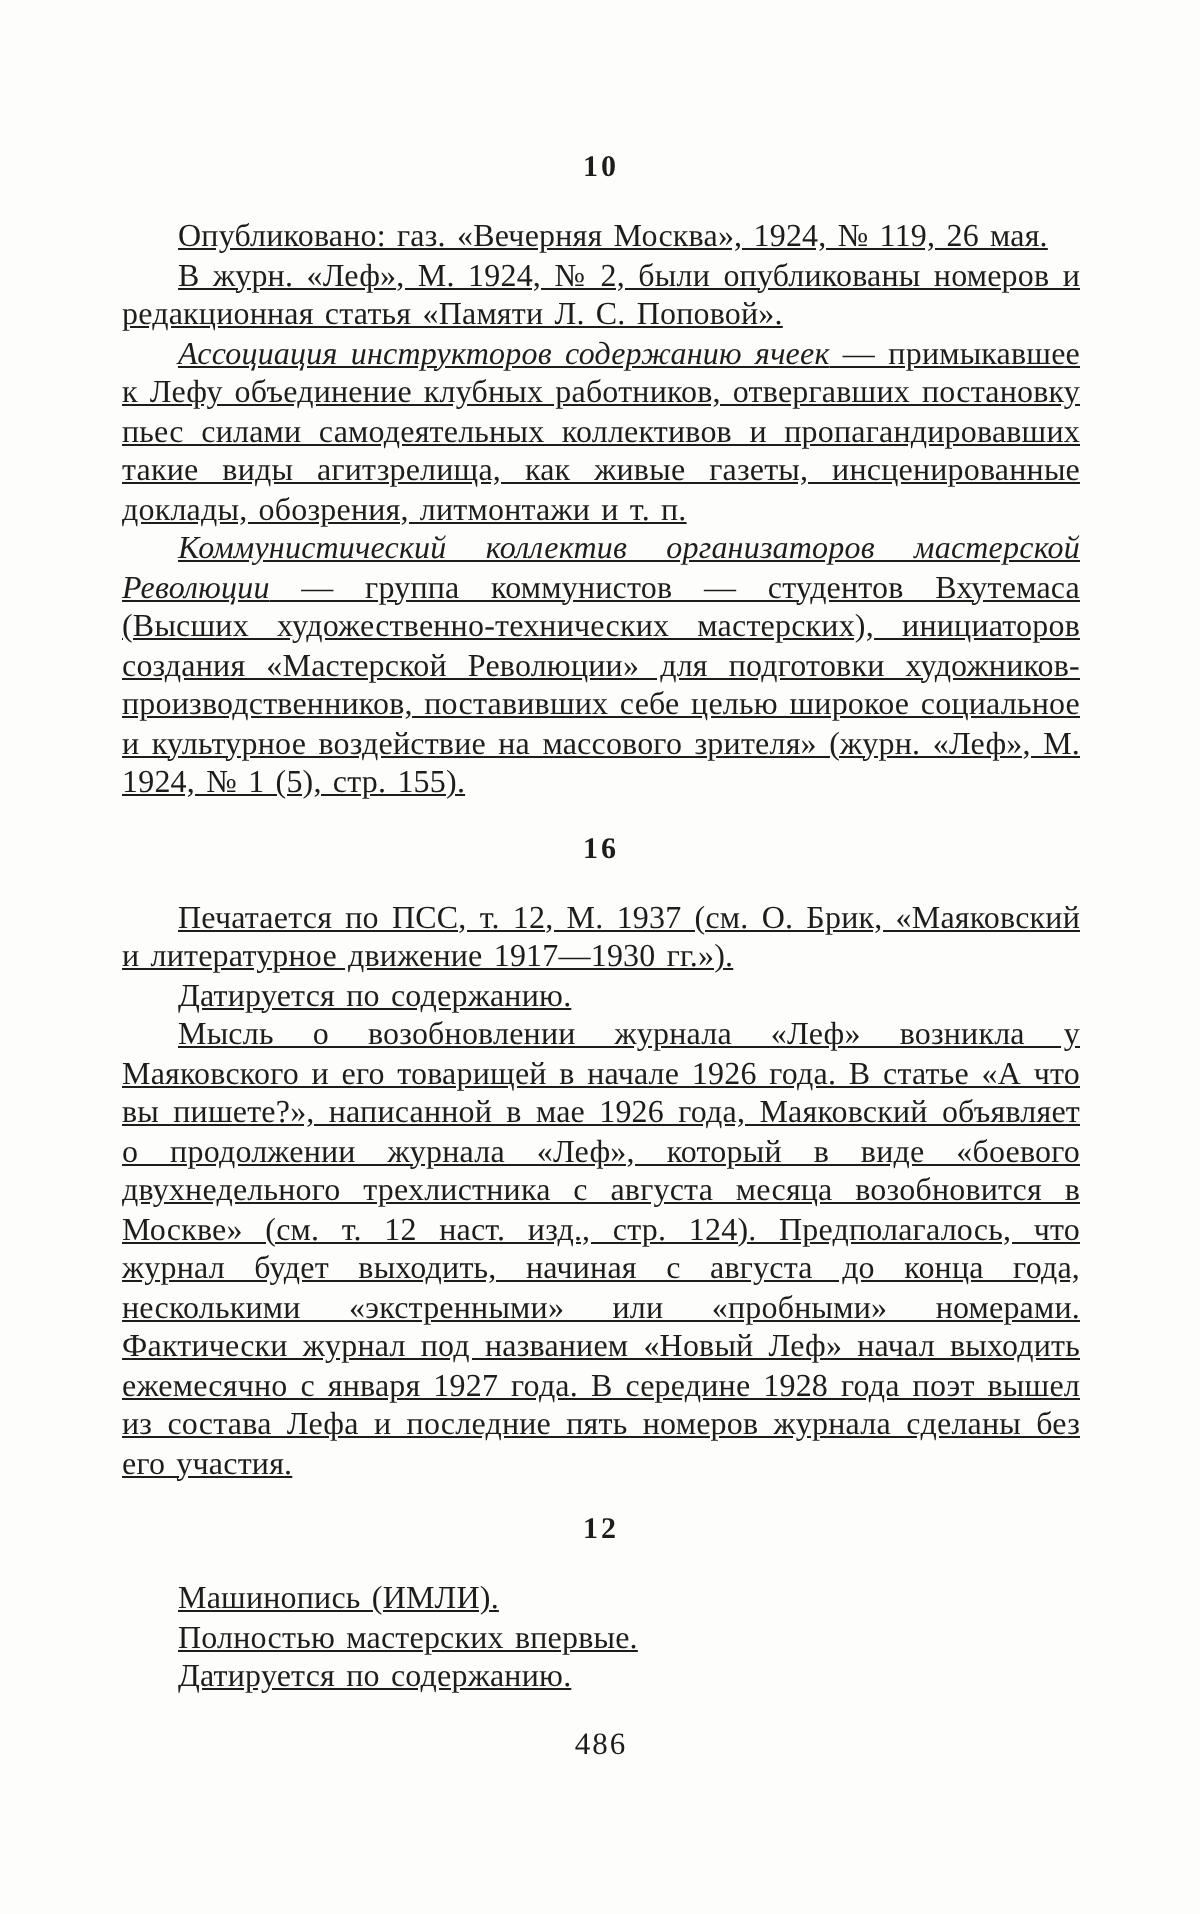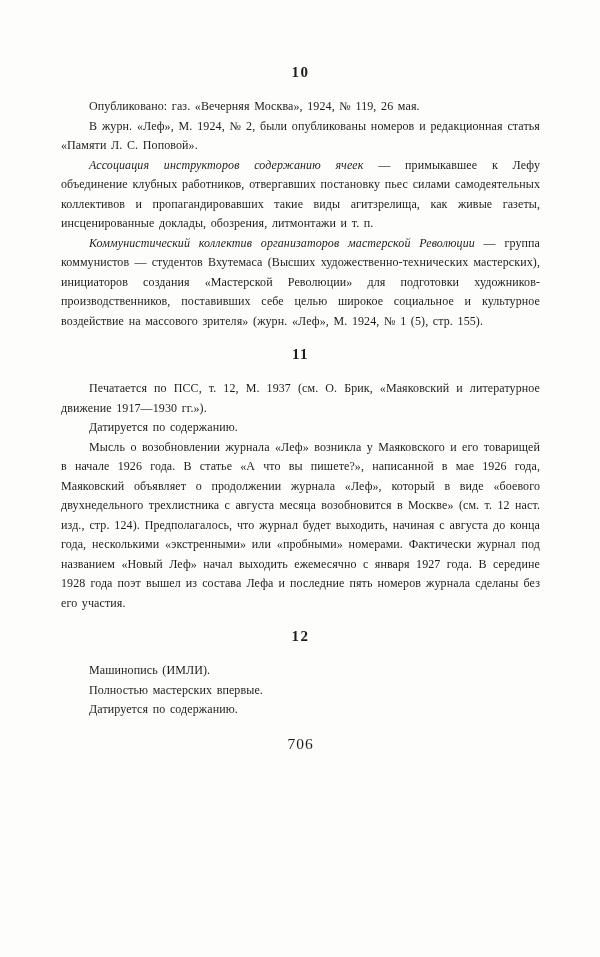--- a/index.html
+++ b/index.html
@@ -13,47 +13,48 @@
     height: 957px;
     background: #fdfdfc;
     color: #1d1d1b;
     font-family: "Liberation Serif", "DejaVu Serif", serif;
     overflow: hidden;
     box-sizing: border-box;
   }
   .content {
     position: absolute;
     left: 61px;
-    top: 4px;
+    top: 16px;
     width: 479px;
   }
   .sec-head {
     margin: 0 0 15px 0;
     padding: 0;
     text-align: center;
     font-size: 15px;
     font-weight: bold;
     letter-spacing: 1.5px;
     line-height: 19px;
   }
   .sec-head.first {
     margin-top: 59px;
   }
   .sec-head.later {
     margin-top: 14px;
   }
   .para {
     margin: 0;
     padding: 0;
-    font-size: 12px;
+    font-size: 16px;
     line-height: 19.5px;
     text-indent: 28px;
     text-align: justify;
     word-spacing: 1.5px;
     letter-spacing: 0.1px;
+    text-decoration: underline;
   }
   .para em {
     font-style: italic;
   }
   .footer-num {
     margin-top: 15px;
     text-align: center;
     font-size: 15.5px;
     letter-spacing: 1px;
   }
@@ -63,26 +64,26 @@
 
 <div class="scan-page">
   <div class="content">
 
     <h2 class="sec-head first">10</h2>
     <p class="para"><span>Опубликовано: газ. «Вечерняя Москва», 1924, № 119, 26 мая.</span></p>
     <p class="para"><span>В журн. «Леф», М. 1924, № 2, были опубликованы номеров и редакционная статья «Памяти Л. С. Поповой».</span></p>
     <p class="para"><em>Ассоциация инструкторов содержанию ячеек</em><span> — примыкавшее к Лефу объединение клубных работников, отвергавших постановку пьес силами самодеятельных коллективов и пропагандировавших такие виды агитзрелища, как живые газеты, инсценированные доклады, обозрения, литмонтажи и т. п.</span></p>
     <p class="para"><em>Коммунистический коллектив организаторов мастерской Революции</em><span> — группа коммунистов — студентов Вхутемаса (Высших художественно-технических мастерских), инициаторов создания «Мастерской Революции» для подготовки художников-производственников, поставивших себе целью широкое социальное и культурное воздействие на массового зрителя» (журн. «Леф», М. 1924, № 1 (5), стр. 155).</span></p>
 
-    <h2 class="sec-head later">11</h2>
+    <h2 class="sec-head later">16</h2>
     <p class="para"><span>Печатается по ПСС, т. 12, М. 1937 (см. О. Брик, «Маяковский и литературное движение 1917—1930 гг.»).</span></p>
     <p class="para"><span>Датируется по содержанию.</span></p>
     <p class="para"><span>Мысль о возобновлении журнала «Леф» возникла у Маяковского и его товарищей в начале 1926 года. В статье «А что вы пишете?», написанной в мае 1926 года, Маяковский объявляет о продолжении журнала «Леф», который в виде «боевого двухнедельного трехлистника с августа месяца возобновится в Москве» (см. т. 12 наст. изд., стр. 124). Предполагалось, что журнал будет выходить, начиная с августа до конца года, несколькими «экстренными» или «пробными» номерами. Фактически журнал под названием «Новый Леф» начал выходить ежемесячно с января 1927 года. В середине 1928 года поэт вышел из состава Лефа и последние пять номеров журнала сделаны без его участия.</span></p>
 
     <h2 class="sec-head later">12</h2>
     <p class="para"><span>Машинопись (ИМЛИ).</span></p>
     <p class="para"><span>Полностью мастерских впервые.</span></p>
     <p class="para"><span>Датируется по содержанию.</span></p>
 
-    <div class="footer-num">706</div>
+    <div class="footer-num">486</div>
 
   </div>
 </div>
 
 </body></html>

